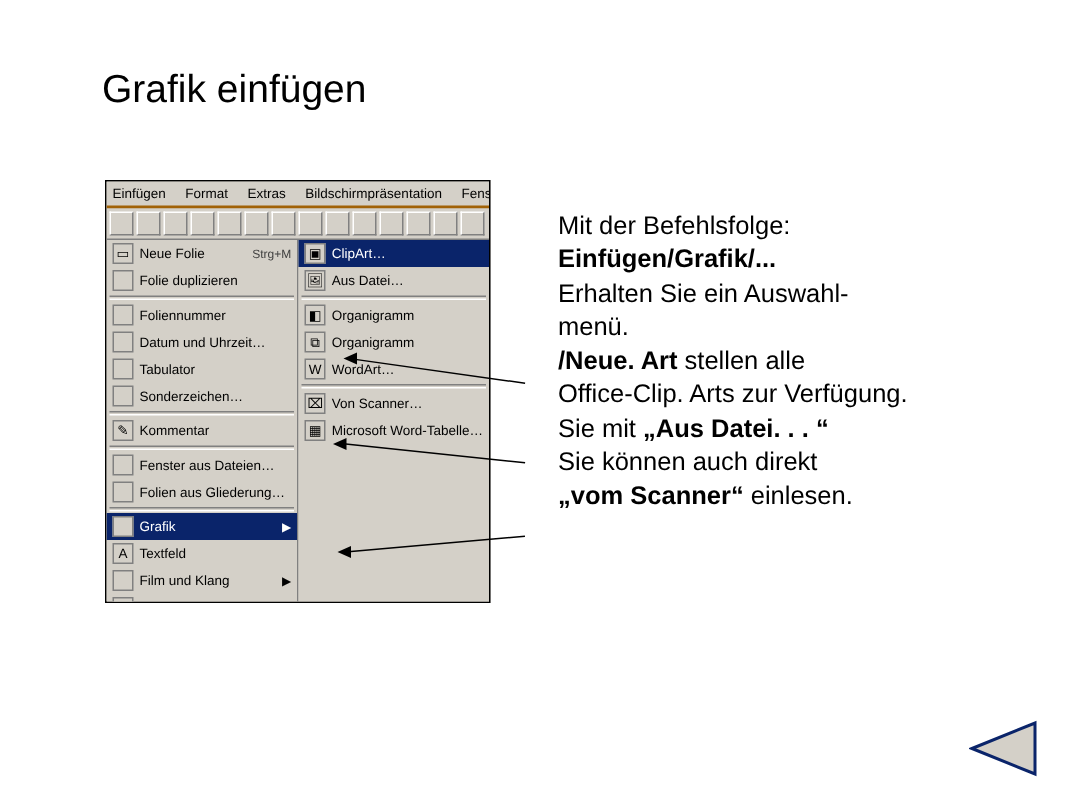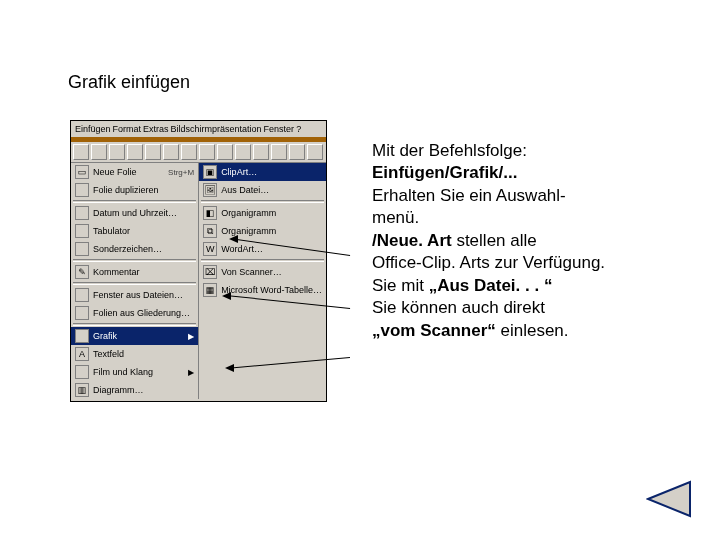--- a/index.html
+++ b/index.html
@@ -1,19 +1,19 @@
 <!DOCTYPE html>
 <html><head>
 <meta charset="utf-8">
 <style>
   html,body{margin:0;padding:0;width:720px;height:540px;background:#fff;font-family:Arial,Helvetica,sans-serif;color:#000;overflow:hidden}
   .slide{position:relative;width:720px;height:540px}
-  .title{position:absolute;left:68px;top:72px;font-size:18px}
+  .title{position:absolute;left:68px;top:44px;font-size:26px}
   .shot{position:absolute;left:70px;top:120px;width:255px;height:280px;background:#d4d0c8;border:1px solid #000;overflow:hidden}
-  .menubar{display:flex;gap:2px;padding:3px 4px;font-size:9px;background:#d4d0c8;border-bottom:5px solid #a16207}
+  .menubar{display:flex;gap:13px;padding:3px 4px;font-size:9px;background:#d4d0c8;border-bottom:2px solid #a16207}
   .menubar span{white-space:nowrap}
   .toolbar{display:flex;gap:2px;padding:2px;background:#d4d0c8;border-bottom:1px solid #808080}
   .tbtn{width:16px;height:16px;background:#d4d0c8;border:1px solid #808080;border-top-color:#fff;border-left-color:#fff;box-sizing:border-box}
   .cols{display:flex}
   .col1{width:128px;background:#d4d0c8;border-right:1px solid #808080}
   .col2{flex:1;background:#d4d0c8}
   .mi{display:flex;align-items:center;gap:4px;padding:2px 4px;font-size:9px;white-space:nowrap}
   .mi .ic{width:14px;height:14px;display:inline-flex;align-items:center;justify-content:center;flex-shrink:0;background:#d4d0c8;border:1px solid #808080;box-sizing:border-box;font-size:9px}
   .mi .lbl{flex:1}
   .mi .sc{font-size:8px;color:#404040}
@@ -68,20 +68,24 @@
         <div class="mi">
             <span class="ic">▭</span>
             <span class="lbl">Neue Folie</span>
             <span class="sc">Strg+M</span>
           </div>
         <div class="mi">
             <span class="ic"></span>
             <span class="lbl">Folie duplizieren</span>
           </div>
         <div class="sep"></div>
+        <div class="mi">
+            <span class="ic"></span>
+            <span class="lbl">Foliennummer</span>
+          </div>
         <div class="mi">
             <span class="ic"></span>
             <span class="lbl">Datum und Uhrzeit…</span>
           </div>
         <div class="mi">
             <span class="ic"></span>
             <span class="lbl">Tabulator</span>
           </div>
         <div class="mi">
             <span class="ic"></span>

